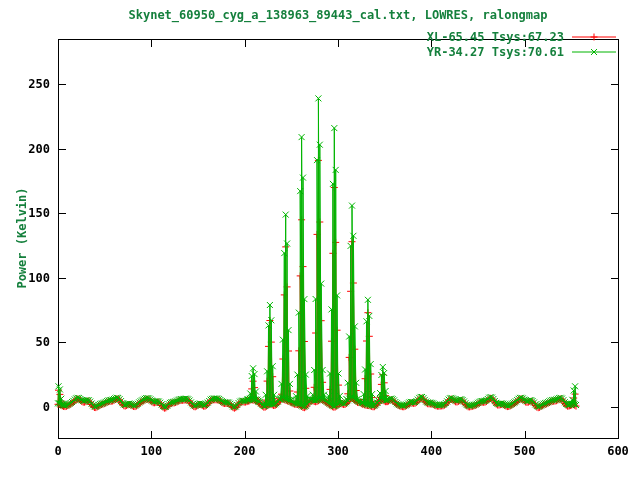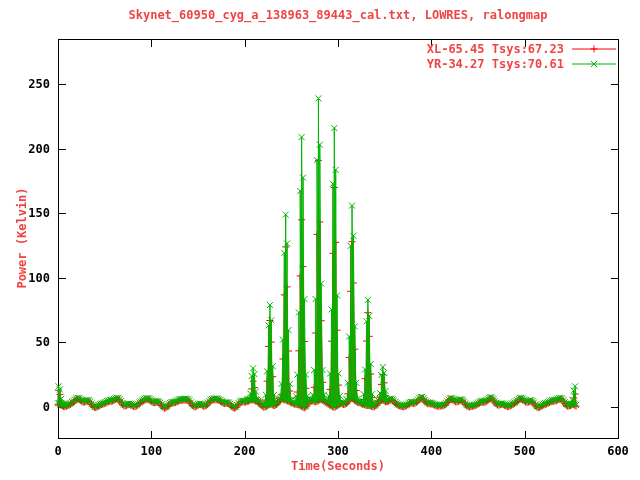--- a/index.html
+++ b/index.html
@@ -1,35 +1,34 @@
 <!DOCTYPE html>
 <html><head>
 <meta charset="utf-8">
 <style>
   html,body{margin:0;padding:0;background:#fff;}
   .page{position:relative;width:640px;height:480px;background:#ffffff;overflow:hidden;
-        font-family:"DejaVu Sans Mono",monospace;color:#ef4444;}
+        font-family:"DejaVu Sans Mono",monospace;color:#15803d;}
   .title{position:absolute;left:58px;top:8px;width:560px;text-align:center;
          font-size:12px;font-weight:bold;white-space:nowrap;}
   .ylabel{position:absolute;left:-84px;top:231px;width:212px;height:14px;text-align:center;
           font-size:12px;font-weight:bold;transform:rotate(-90deg);}
   .xlabel{position:absolute;left:58px;top:459px;width:560px;text-align:center;
           font-size:12px;font-weight:bold;}
-  .legend{position:absolute;right:22px;top:41px;}
+  .legend{position:absolute;right:22px;top:29px;}
   .lrow{display:flex;align-items:center;justify-content:flex-end;height:15px;gap:6px;}
   .lrow span{font-size:12px;font-weight:bold;white-space:nowrap;}
   #plot{position:absolute;left:0;top:0;}
 </style>
 </head>
 <body>
 
 <div class="page">
   <div class="title">Skynet_60950_cyg_a_138963_89443_cal.txt, LOWRES, ralongmap</div>
   <div class="ylabel">Power (Kelvin)</div>
-  <div class="xlabel">Time(Seconds)</div>
 
   <svg id="plot" width="640" height="480">
       <rect x="58.5" y="39.5" width="560" height="399" fill="none" stroke="#000000" stroke-width="1" shape-rendering="crispEdges"></rect>
       <g stroke="#000000" stroke-width="1" shape-rendering="crispEdges">
         <line x1="58.5" y1="438" x2="58.5" y2="431"></line>
         <line x1="58.5" y1="40" x2="58.5" y2="47"></line>
         <line x1="151.5" y1="438" x2="151.5" y2="431"></line>
         <line x1="151.5" y1="40" x2="151.5" y2="47"></line>
         <line x1="245.5" y1="438" x2="245.5" y2="431"></line>
         <line x1="245.5" y1="40" x2="245.5" y2="47"></line>

